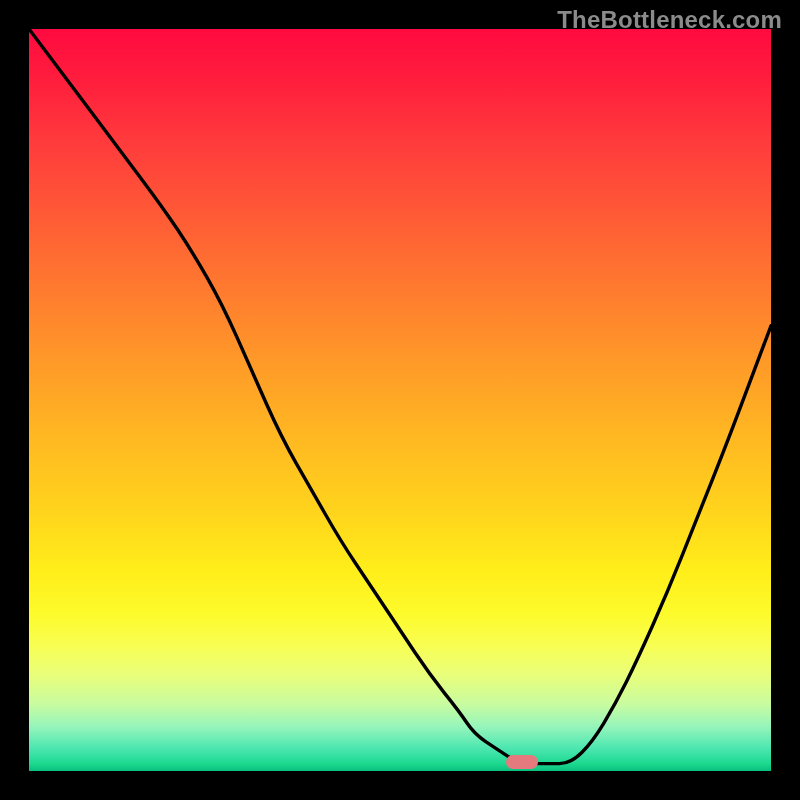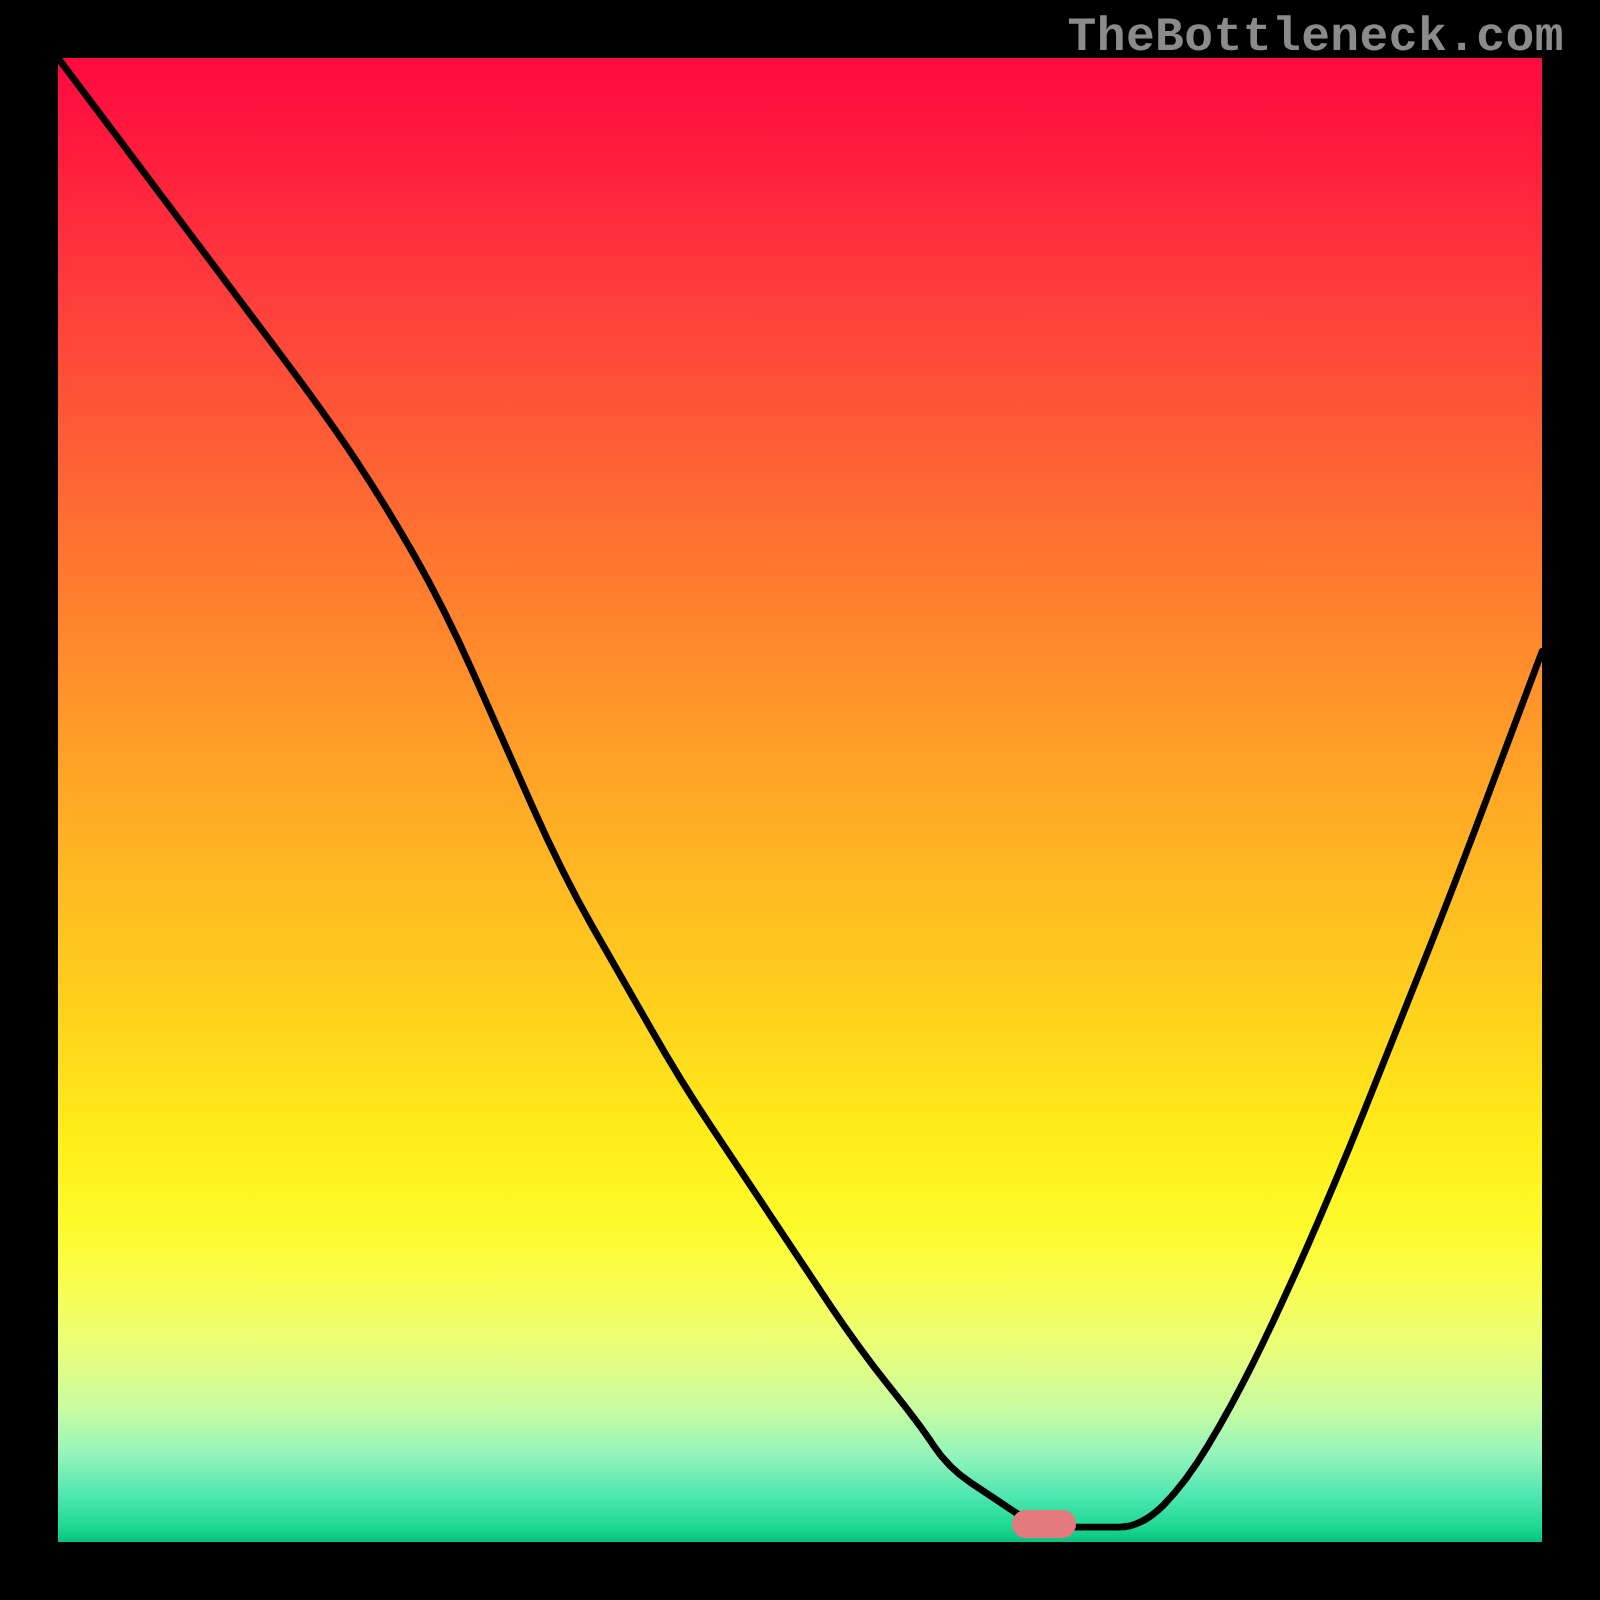--- a/index.html
+++ b/index.html
@@ -15,21 +15,21 @@
     left: 0;
     top: 0;
     width: 800px;
     height: 800px;
     background: #000;
   }
   .watermark {
     position: absolute;
     top: 6px;
     right: 18px;
-    font-family: Liberation Mono, monospace;
+    font-family: Liberation Sans, sans-serif;
     font-size: 24px;
     font-weight: 600;
     color: #8b8b8b;
     letter-spacing: 0.2px;
   }
   .plot {
     position: absolute;
     left: 29px;
     top: 29px;
     width: 742px;

